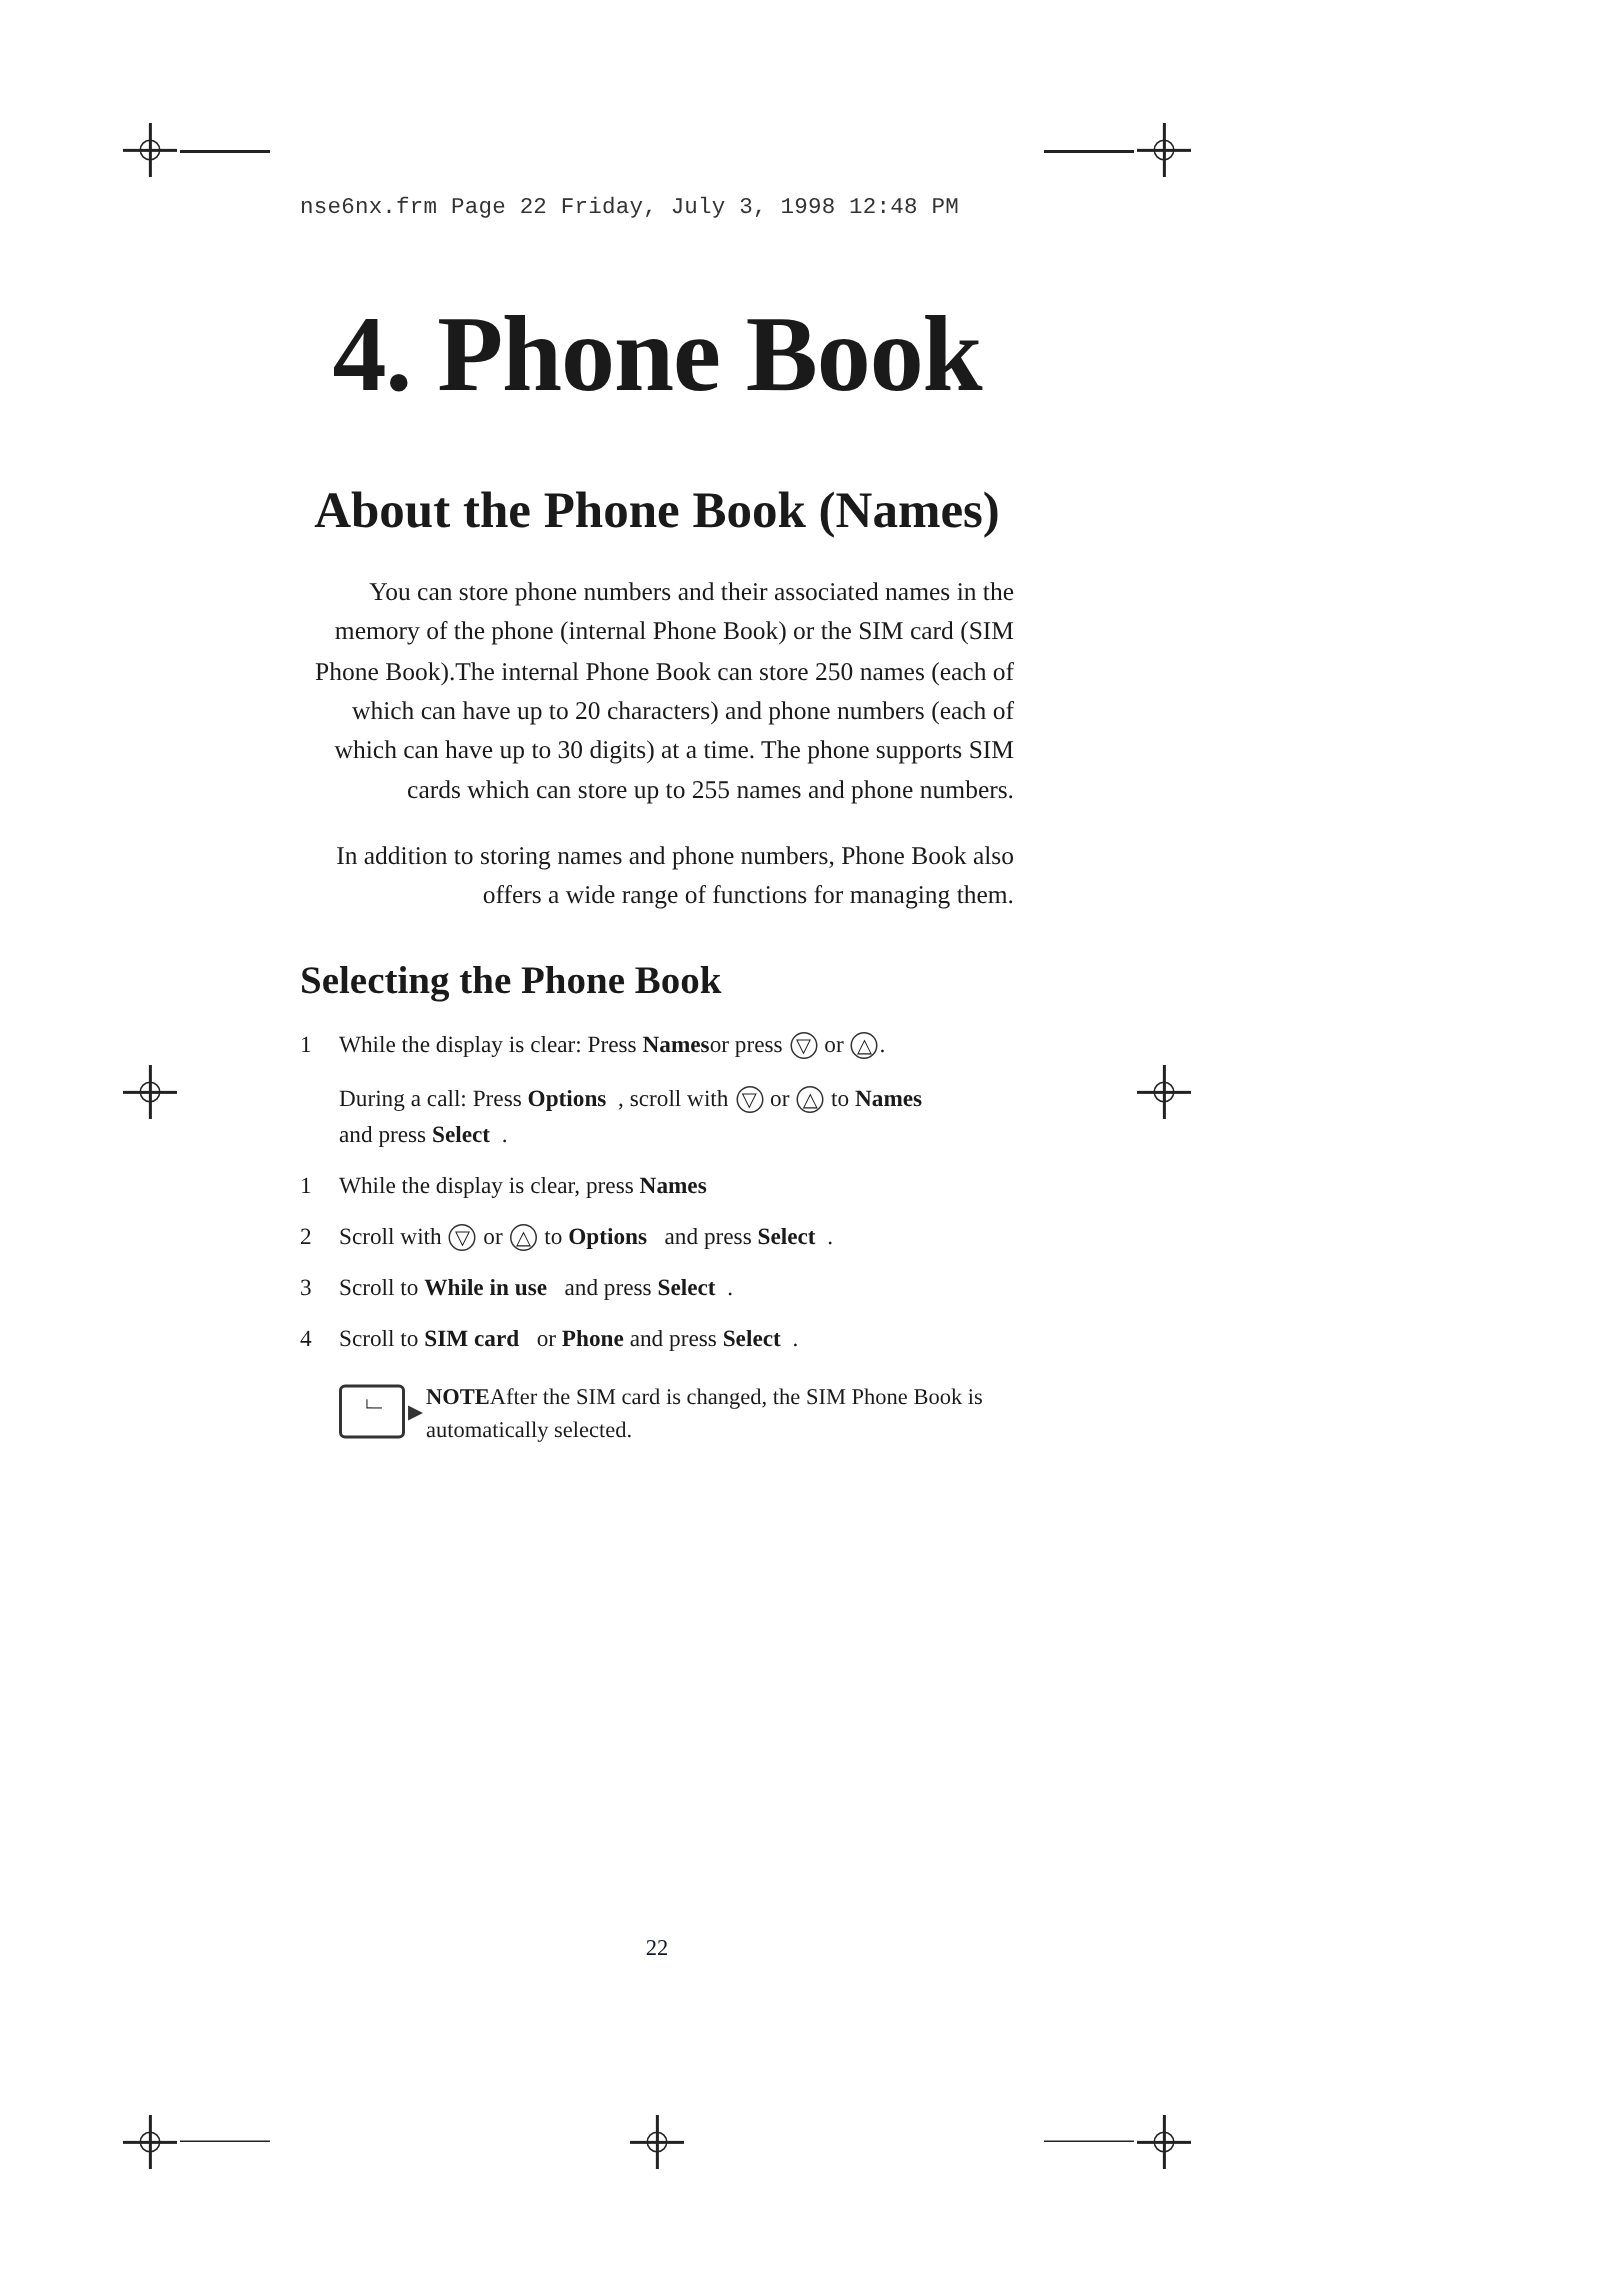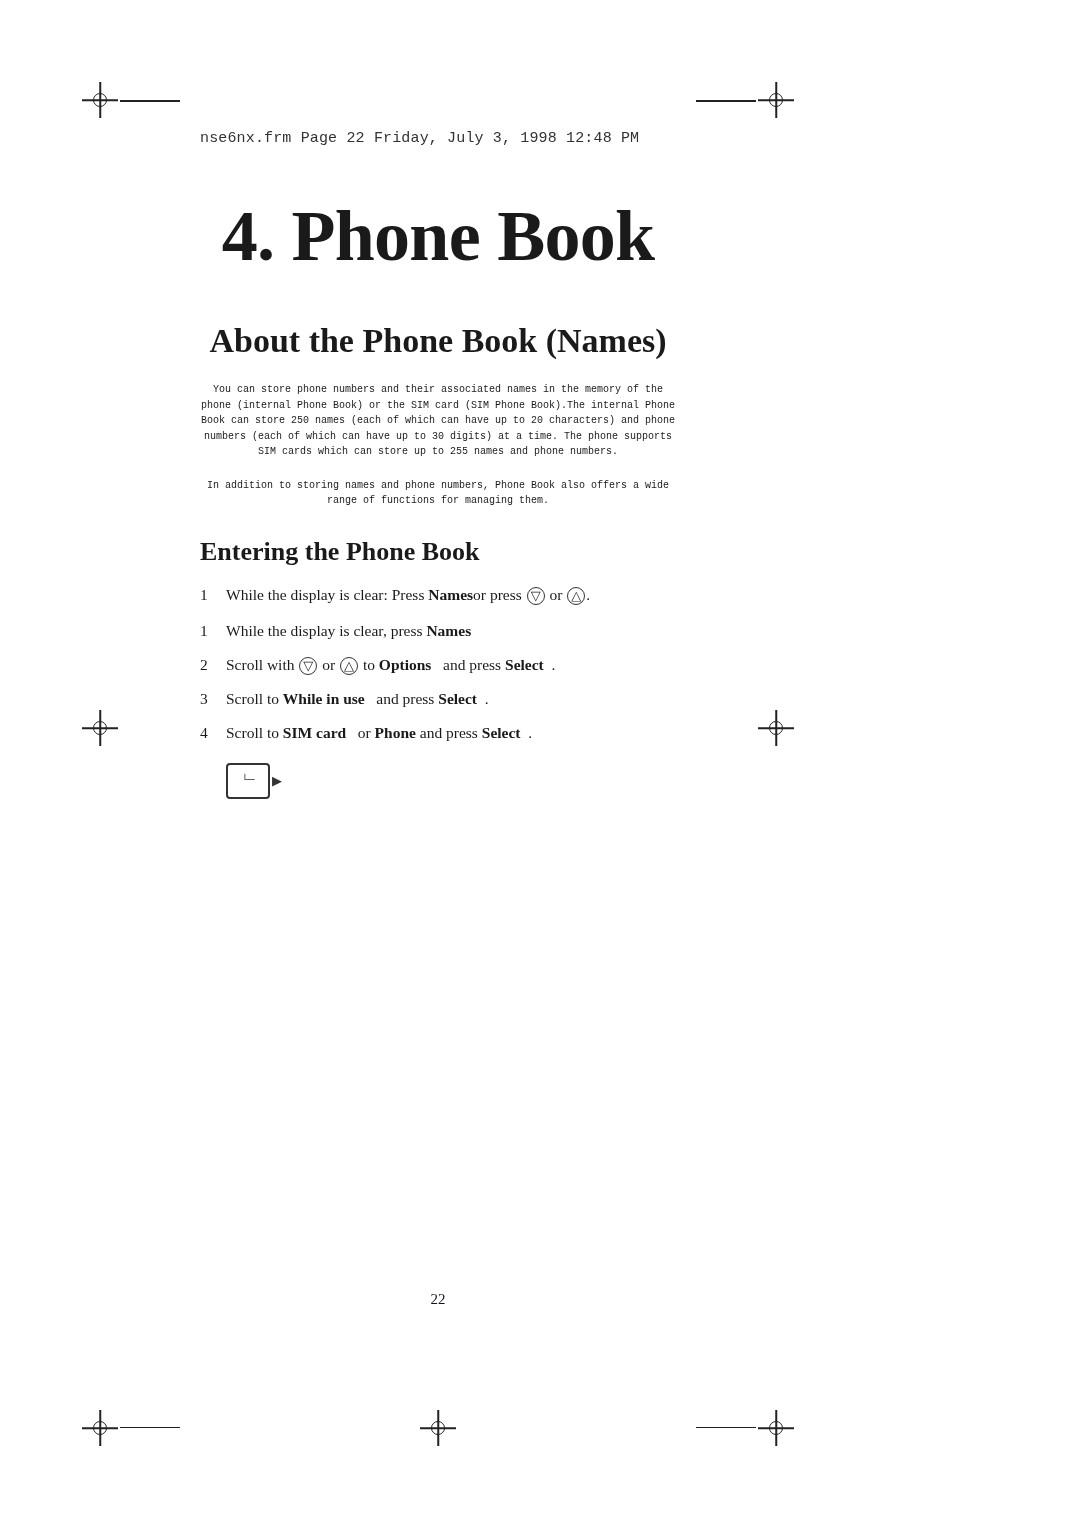--- a/index.html
+++ b/index.html
@@ -152,25 +152,25 @@
     .section-heading {
       font-size: 34px;
       font-weight: bold;
       text-align: center;
       margin-bottom: 22px;
       font-family: 'Times New Roman', Times, serif;
     }
 
     
     .body-text {
-      font-size: 10px;
+      font-size: 17px;
       line-height: 1.55;
       margin-bottom: 18px;
-      font-family: Liberation Mono, monospace;
-      text-align: center;
+      font-family: Liberation Serif, serif;
+      text-align: right;
     }
 
     
     .subsection-heading {
       font-size: 26px;
       font-weight: bold;
       margin-bottom: 16px;
       margin-top: 28px;
       font-family: 'Times New Roman', Times, serif;
     }
@@ -326,30 +326,34 @@
     <div class="header-line">nse6nx.frm  Page 22  Friday, July 3, 1998  12:48 PM</div>
 
     <h1 class="chapter-title">4. Phone Book</h1>
 
     <h2 class="section-heading">About the Phone Book (Names)</h2>
 
     <p class="body-text">You can store phone numbers and their associated names in the memory of the phone (internal Phone Book) or the SIM card (SIM Phone Book).The internal Phone Book can store 250 names (each of which can have up to 20 characters) and phone numbers (each of which can have up to 30 digits) at a time. The phone supports SIM cards which can store up to 255 names and phone numbers.</p>
 
     <p class="body-text">In addition to storing names and phone numbers, Phone Book also offers a wide range of functions for managing them.</p>
 
-    <h3 class="subsection-heading">Entering the Phone Book</h3>
+    <h3 class="subsection-heading">Selecting the Phone Book</h3>
 
     <ol class="numbered-list">
       <li>
         <span class="list-num">1</span>
         <span class="list-content">
           While the display is clear: Press <span class="kw">Names</span>or press <span class="scroll-icon">▽</span> or <span class="scroll-icon">△</span>.
         </span>
       </li>
     </ol>
+    <div class="list-sub">
+      During a call: Press <span class="kw">Options</span>&nbsp;&nbsp;, scroll with <span class="scroll-icon">▽</span> or <span class="scroll-icon">△</span> to <span class="kw">Names</span><br>
+      and press <span class="kw">Select</span>&nbsp;&nbsp;.
+    </div>
 
 
     <ol class="numbered-list">
       <li>
         <span class="list-num">1</span>
         <span class="list-content">
           While the display is clear, press <span class="kw">Names</span>
         </span>
       </li>
       <li>
@@ -369,19 +373,22 @@
         <span class="list-content">
           Scroll to <span class="kw">SIM card</span>&nbsp;&nbsp;&nbsp;or <span class="kw">Phone</span> and press <span class="kw">Select</span>&nbsp;&nbsp;.
         </span>
       </li>
     </ol>
 
     <div class="note-box">
       <div class="note-icon">
         <span class="note-icon-inner">└─</span>
       </div>
+      <div class="note-text">
+        <span class="kw">NOTE</span>After the SIM card is changed, the SIM Phone Book is automatically selected.
+      </div>
     </div>
 
   </div>
 
   <div class="page-number">22</div>
 
 </div>
 
 </body></html>

